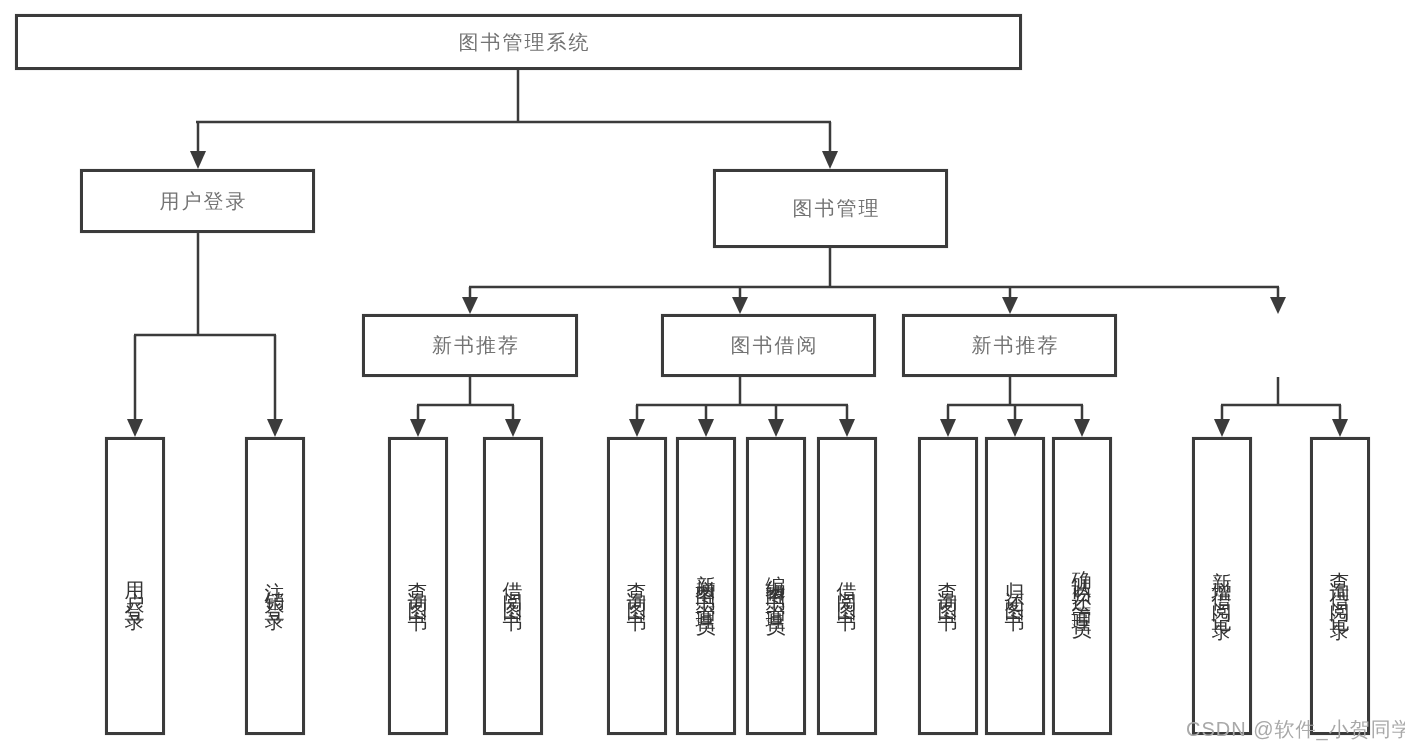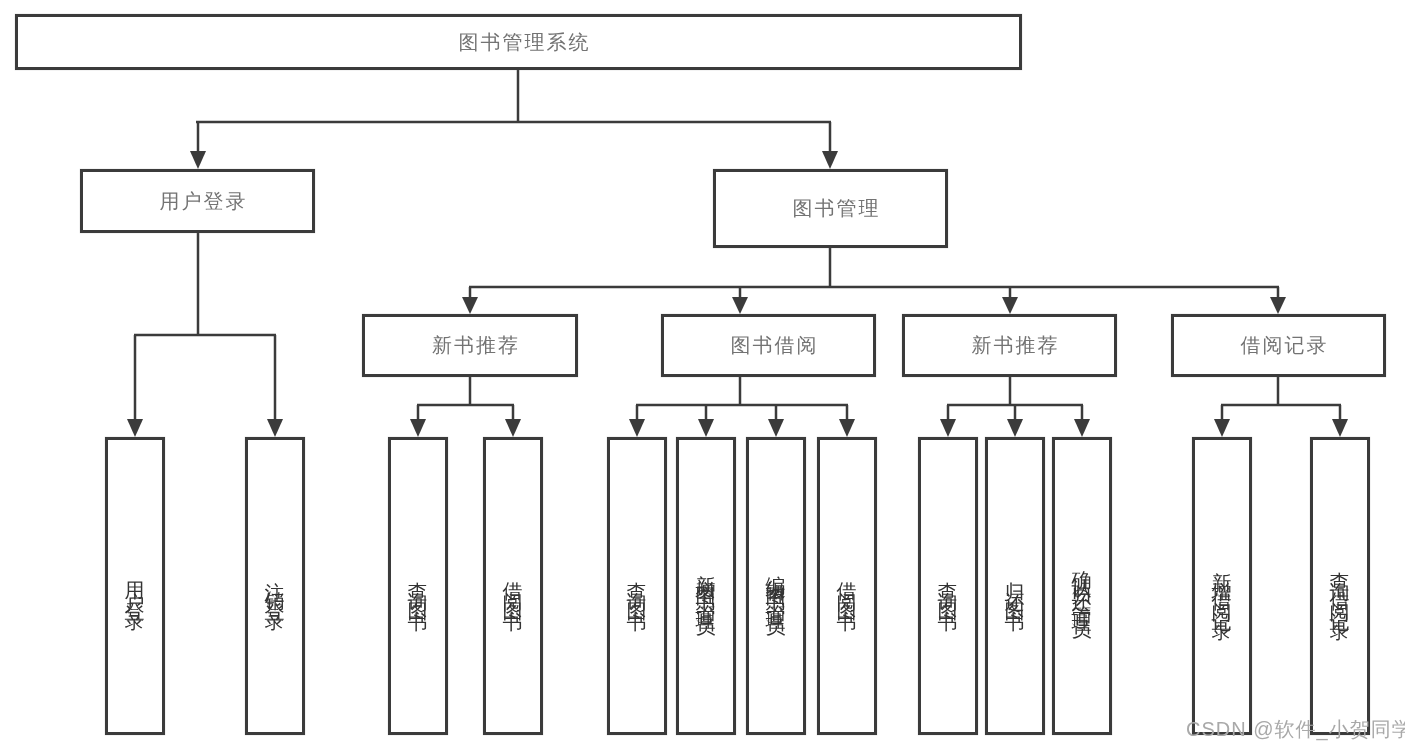--- a/index.html
+++ b/index.html
@@ -141,23 +141,20 @@
 
   <div class="box" style="left:362px; top:314px; width:216px; height:63px;">
     <span>新书推荐</span>
   </div>
   <div class="box" style="left:633px; top:314px; width:215px; height:63px;margin-left:28px;">
     <span>图书借阅</span>
   </div>
   <div class="box" style="left:902px; top:314px; width:215px; height:63px;">
     <span>新书推荐</span>
   </div>
-  <div class="box" style="left:1171px; top:314px; width:215px; height:63px;">
-    <span>借阅记录</span>
-  </div>
 
   <div class="vbox" style="left:105px; top:437px; width:60px; height:298px;">
     <span>用户登录</span>
   </div>
   <div class="vbox" style="left:245px; top:437px; width:60px; height:298px;">
     <span>注销登录</span>
   </div>
 
   <div class="vbox" style="left:388px; top:437px; width:60px; height:298px;">
     <span>查询图书</span>

